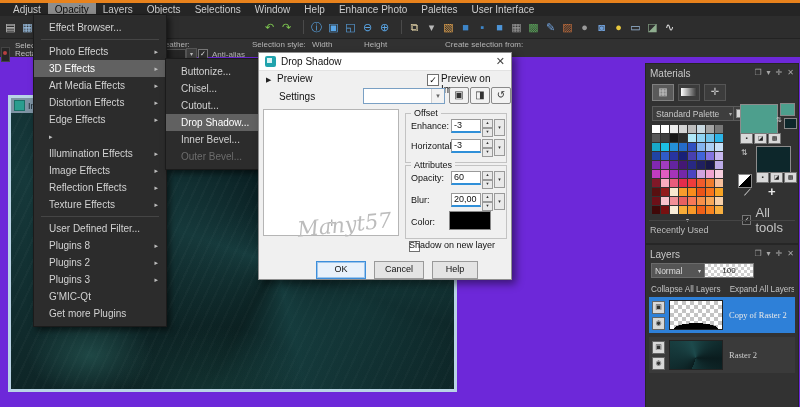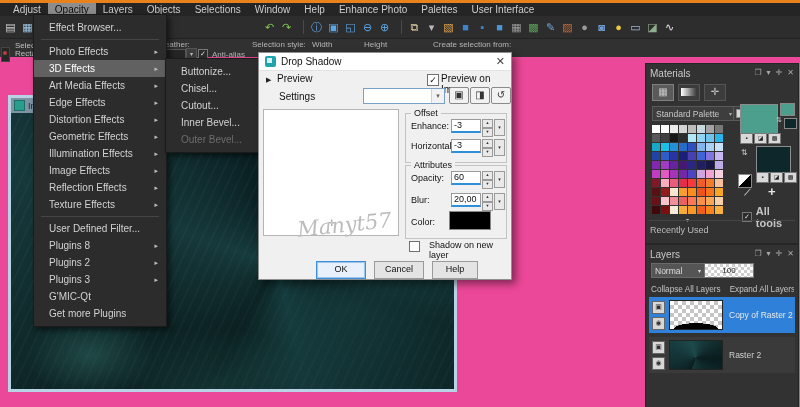--- a/index.html
+++ b/index.html
@@ -1,16 +1,16 @@
 <!DOCTYPE html>
 <html><head>
 <meta charset="utf-8">
 <style>
   html,body{margin:0;padding:0;background:#2a2a2a;}
-  #app{position:relative;width:800px;height:407px;overflow:hidden;background:#ec4899;
+  #app{position:relative;width:800px;height:407px;overflow:hidden;background:#6d28d9;
        font-family:"Liberation Sans",sans-serif;-webkit-font-smoothing:antialiased;}
   
   #topstripe{position:absolute;left:0;top:0;width:800px;height:3px;background:#e8821c;}
   #menubar{position:absolute;left:0;top:3px;width:800px;height:13px;background:#252525;
            display:flex;align-items:center;padding-left:6px;z-index:4;}
   .menu-item{font-size:10px;color:#cdcdcd;padding:0 7px;height:13px;line-height:13px;cursor:default;white-space:nowrap;}
   .menu-item.active{background:#8d8d8d;color:#0d0d0d;}
   #toolbar{position:absolute;left:0;top:16px;width:800px;height:22px;background:#2d2d2d;border-bottom:1px solid #222;z-index:1;}
   .tb-group{position:absolute;top:2px;display:flex;gap:2px;align-items:center;height:18px;}
   #toolbar-a{left:3px;}
@@ -85,21 +85,21 @@
   .spin .btns{display:flex;flex-direction:column;margin-left:1px;}
   .spin .btns span{width:9px;height:7px;background:#e9e9e9;border:1px solid #9a9a9a;font-size:4px;line-height:6px;text-align:center;color:#333;}
   .spin .dd{width:9px;height:15px;background:#e9e9e9;border:1px solid #9a9a9a;margin-left:1px;font-size:5px;line-height:14px;text-align:center;color:#333;}
   #lbl-vert{left:152px;top:68px;} #spin-vert{left:192px;top:66px;}
   #lbl-horz{left:152px;top:88px;} #spin-horz{left:192px;top:86px;}
   #lbl-opac{left:152px;top:120px;} #spin-opac{left:192px;top:118px;}
   #lbl-blur{left:152px;top:142px;} #spin-blur{left:192px;top:140px;}
   #lbl-color{left:152px;top:164px;}
   #color-swatch{left:190px;top:158px;width:40px;height:17px;border:1px solid #888;}
   #chk-snl{left:150px;top:188px;width:9px;height:9px;}
-  #lbl-snl{left:170px;top:187px;font-size:9px;}
+  #lbl-snl{left:150px;top:187px;font-size:9px;}
   .dlg-btn{position:absolute;top:208px;height:16px;background:#e4e4e4;border:1px solid #9a9a9a;
            font-size:9px;text-align:center;line-height:15px;color:#111;}
   #btn-ok{left:57px;width:48px;background:#e8f1fb;border:1px solid #3d8edb;box-shadow:0 0 0 1px #9cc5ec inset;}
   #btn-cancel{left:115px;width:48px;}
   #btn-help{left:173px;width:44px;}
   
   .panel{position:absolute;left:645px;width:152px;background:#323232;border:1px solid #262626;z-index:2;}
   #materials{top:63px;height:179px;}
   #layers{top:244px;height:162px;}
   .panel-title{height:14px;display:flex;align-items:center;padding:2px 4px 0 4px;font-size:10px;color:#c9c9c9;}
@@ -125,21 +125,21 @@
   #fg-strip{left:94px;top:69px;} #bg-strip{left:110px;top:108px;}
   #chip-fg{position:absolute;left:134px;top:39px;width:13px;height:11px;border:1px solid #888;}
   #chip-bg{position:absolute;left:138px;top:54px;width:11px;height:9px;border:1px solid #888;}
   #chip-swap{position:absolute;left:130px;top:52px;font-size:7px;color:#ccc;}
   #mat-swap{position:absolute;left:95px;top:84px;font-size:8px;color:#ccc;}
   #bw-chip{position:absolute;left:92px;top:110px;width:12px;height:12px;border:1px solid #888;
            background:linear-gradient(135deg,#fff 50%,#000 50%);}
   #eyedrop{position:absolute;left:101px;top:122px;font-size:11px;color:#ddd;transform:rotate(10deg);}
   #add-swatch{position:absolute;left:122px;top:120px;font-size:13px;color:#e8e8e8;font-weight:bold;}
   #alltools-wrap{position:absolute;left:96px;top:141px;display:flex;gap:4px;align-items:center;}
-  #alltools-wrap .lbl{font-size:11px;color:#c4c4c4;font-weight:bold;}
+  #alltools-wrap .lbl{font-size:13px;color:#c4c4c4;}
   #mat-sep{position:absolute;left:3px;top:156px;width:146px;height:1px;background:#454545;}
   #recently-used{position:absolute;left:4px;top:161px;font-size:9px;color:#bdbdbd;}
   
   #blend-dd{position:absolute;left:5px;top:18px;width:46px;height:13px;background:#555;border:1px solid #6a6a6a;
             display:flex;align-items:center;font-size:8.5px;color:#ddd;padding:0 3px;}
   #blend-dd .cmb-arrow{margin-left:auto;font-size:6px;}
   #opacity-slider{position:absolute;left:58px;top:18px;width:48px;height:13px;border:1px solid #777;
                   background:repeating-conic-gradient(#cfcfcf 0% 25%, #ffffff 0% 50%) 0 0/6px 6px;
                   font-size:8px;color:#222;text-align:center;line-height:13px;}
   #layer-links{position:absolute;left:5px;top:40px;width:143px;display:flex;gap:9px;overflow:hidden;white-space:nowrap;}
@@ -147,21 +147,21 @@
   #layer-rows{position:absolute;left:3px;top:52px;width:146px;}
   .layer-row{height:36px;display:flex;align-items:center;margin-bottom:4px;background:#3a3a3a;}
   .layer-row.selected{background:#2e80d8;}
   .lr-icons{display:flex;flex-direction:column;gap:3px;margin:0 4px 0 3px;}
   .lr-icons span{width:11px;height:11px;background:#d8d8d8;border:1px solid #666;font-size:7px;line-height:10px;text-align:center;color:#333;}
   .lr-thumb{width:52px;height:28px;border:1px solid #222;position:relative;}
   .lr-thumb.checker{background:repeating-conic-gradient(#c4c4c4 0% 25%, #ffffff 0% 50%) 0 0/8px 8px;}
   .lr-thumb.checker::after{content:"";position:absolute;left:0;bottom:0;width:100%;height:6px;
       background:radial-gradient(70% 160% at 50% 100%, #000 60%, transparent 61%);}
   .lr-thumb.teal{background:conic-gradient(from 200deg at 50% 60%, #0a1c1e, #1d4a4c 40%, #0a1c1e 70%, #16393b);}
-  .lr-label{font-size:8.5px;color:#e8e8e8;margin-left:6px;white-space:nowrap;}
+  .lr-label{font-size:8.5px;color:#e8e8e8;margin-left:6px;white-space:nowrap;font-family:Liberation Serif, serif;}
   .layer-row:not(.selected) .lr-label{color:#cfcfcf;}
 </style>
 </head>
 <body>
 
 <div id="app">
   <div id="topstripe"></div>
   <div id="menubar">
       <div class="menu-item">Adjust</div>
       <div class="menu-item active">Opacity</div>
@@ -218,21 +218,21 @@
       <span class="fval">0</span>
       <span class="fdd">▾</span>
     </div>
     <div id="aa-wrap">
       <span class="dark-check">✓</span>
       <span class="opt-label">Anti-alias</span>
     </div>
     <div class="opt-label" style="left:252px;top:1px;">Selection style:</div>
     <div class="opt-label" style="left:312px;top:1px;">Width</div>
     <div class="opt-label" style="left:364px;top:1px;">Height</div>
-    <div class="opt-label" style="left:433px;top:1px;">Create selection from:</div>
+    <div class="opt-label" style="left:445px;top:1px;">Create selection from:</div>
   </div>
 
   <div id="image-window">
     <div id="img-titlebar">
       <span class="img-ico"></span>
       <span>Im</span>
     </div>
     <div id="img-content"></div>
   </div>
 
@@ -247,29 +247,28 @@
       </div>
       <div class="menu-row highlight">
         <span>3D Effects</span>
         <span class="mr-arrow">▸</span>
       </div>
       <div class="menu-row">
         <span>Art Media Effects</span>
         <span class="mr-arrow">▸</span>
       </div>
       <div class="menu-row">
+        <span>Distortion Effects</span>
+        <span class="mr-arrow">▸</span>
+      </div>
+      <div class="menu-row">
         <span>Edge Effects</span>
         <span class="mr-arrow">▸</span>
       </div>
       <div class="menu-row">
-        <span>Distortion Effects</span>
-        <span class="mr-arrow">▸</span>
-      </div>
-      <div class="menu-row">
-        <span>Geometric Effects</span>
         <span class="mr-arrow">▸</span>
       </div>
       <div class="menu-row">
         <span>Illumination Effects</span>
         <span class="mr-arrow">▸</span>
       </div>
       <div class="menu-row">
         <span>Image Effects</span>
         <span class="mr-arrow">▸</span>
       </div>
@@ -306,20 +305,23 @@
     </div>
   <div id="submenu-3d" class="dropmenu">
       <div class="menu-row">
         <span>Buttonize...</span>
       </div>
       <div class="menu-row">
         <span>Chisel...</span>
       </div>
       <div class="menu-row">
         <span>Cutout...</span>
+      </div>
+      <div class="menu-row highlight">
+        <span>Drop Shadow...</span>
       </div>
       <div class="menu-row">
         <span>Inner Bevel...</span>
       </div>
       <div class="menu-row disabled">
         <span>Outer Bevel...</span>
       </div>
     </div>
 
   <div id="dialog">

